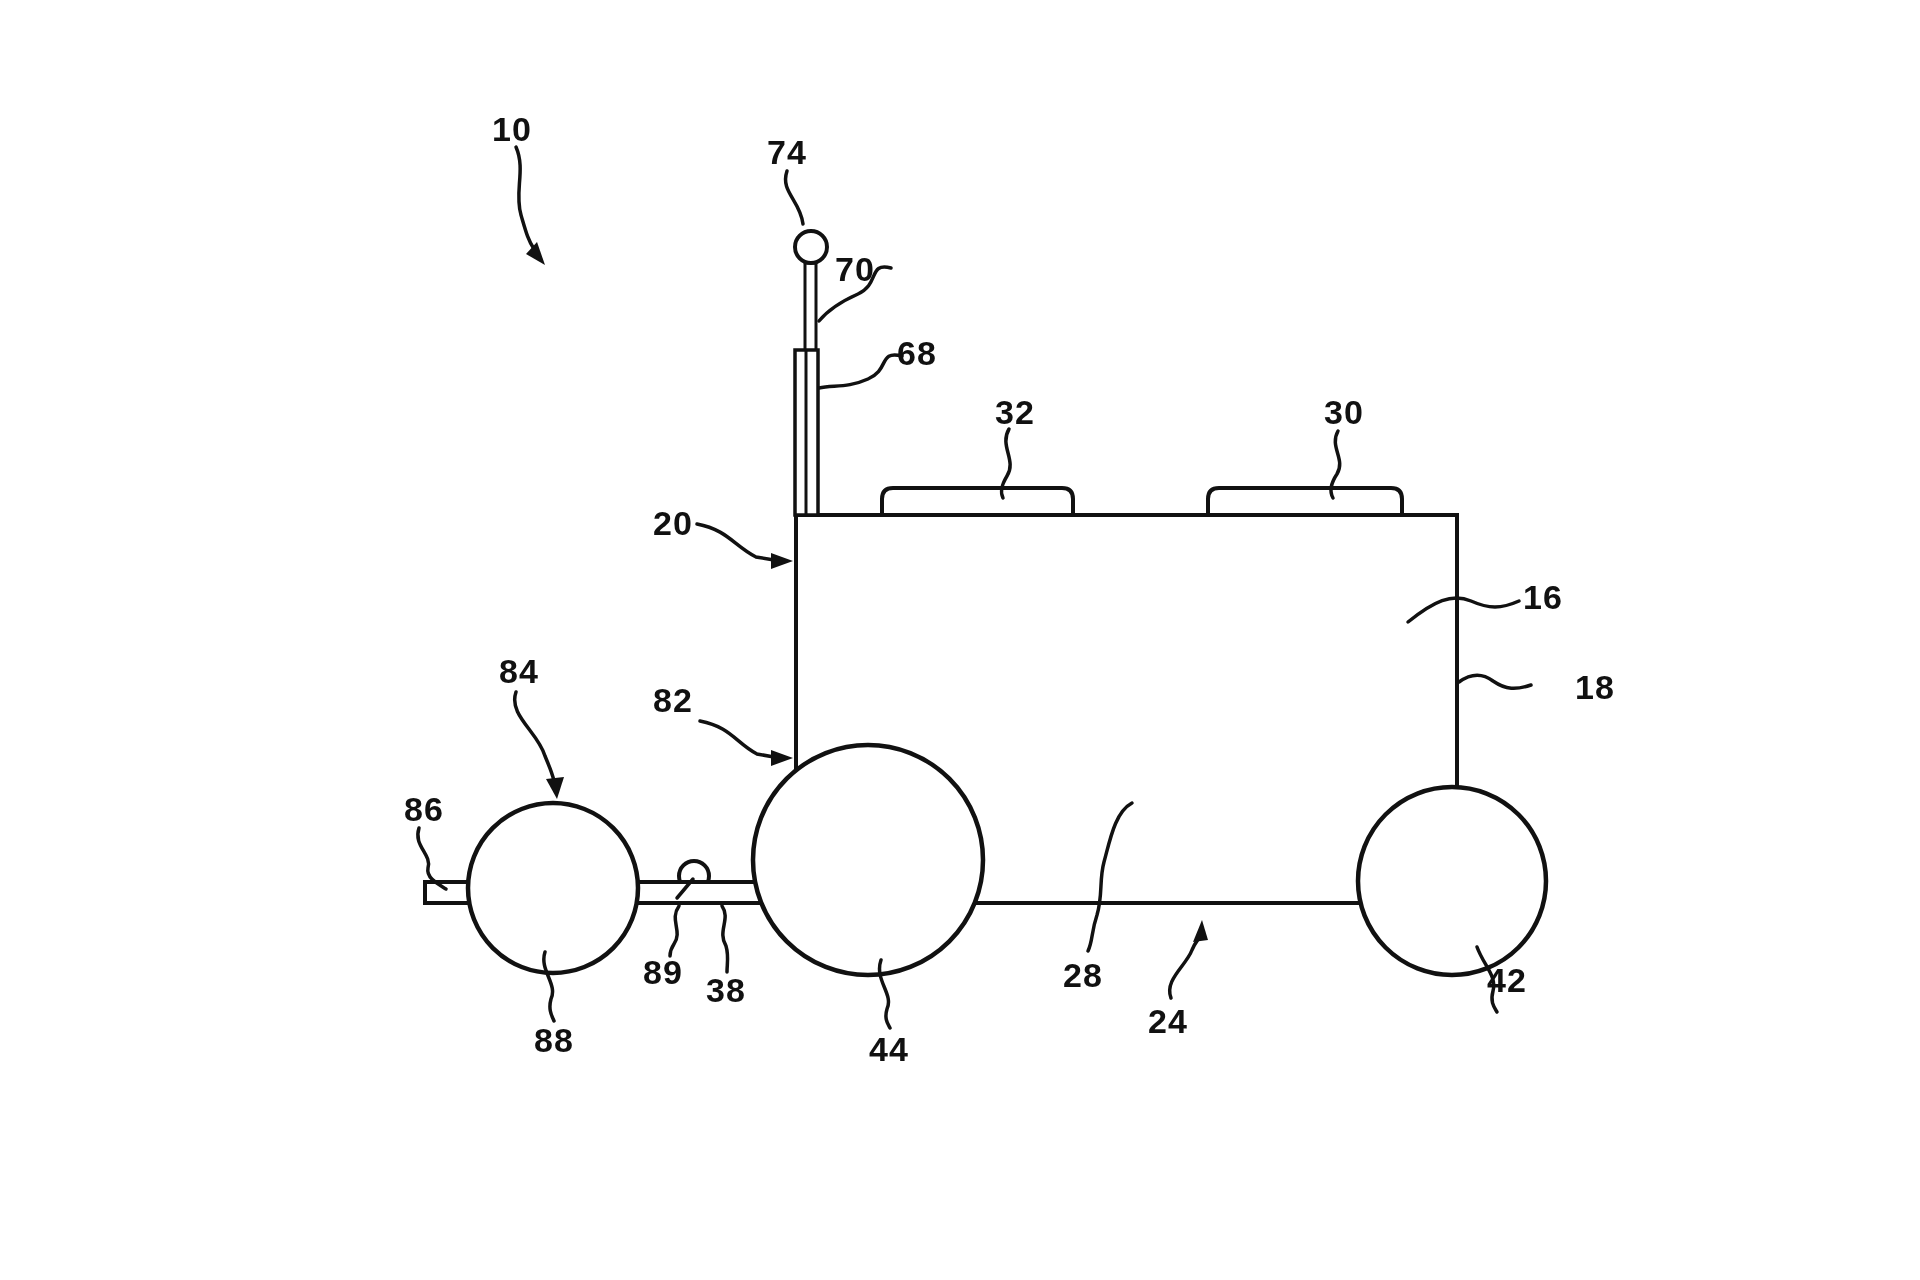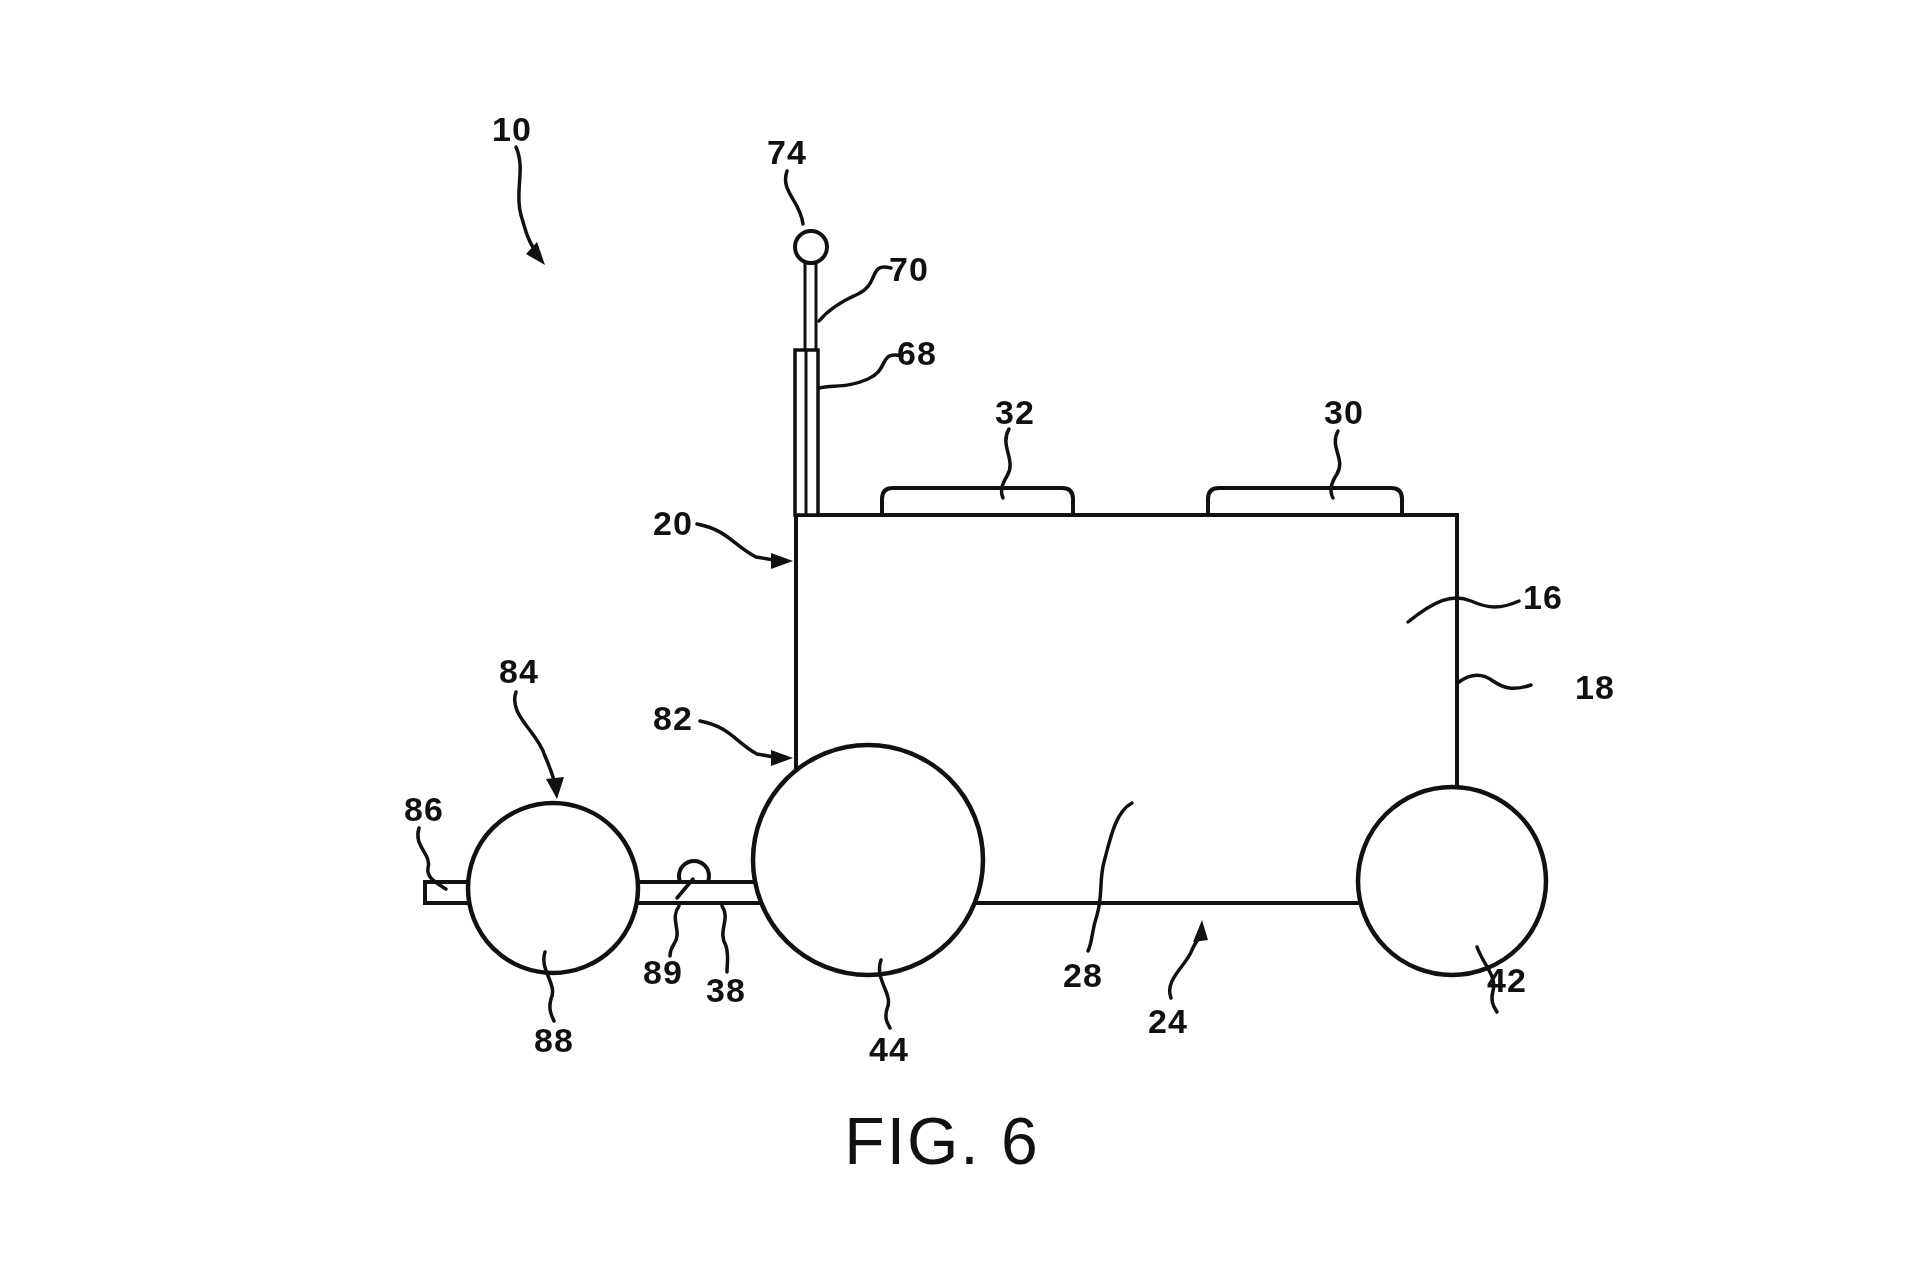--- a/index.html
+++ b/index.html
@@ -93,33 +93,32 @@
       <path d="M545,265 L526,254 L537,242 Z"></path>
       <path d="M793,561 L771,553 L771,569 Z"></path>
       <path d="M793,758 L771,750 L771,766 Z"></path>
       <path d="M557,799 L546,779 L564,777 Z"></path>
       <path d="M1202,920 L1193,942 L1208,940 Z"></path>
     </g>
   </svg>
 
   <span class="ref-label" style="left:512px;top:129px">10</span>
   <span class="ref-label" style="left:787px;top:152px">74</span>
-  <span class="ref-label" style="left:909px;top:269px">70</span>
+  <span class="ref-label" style="left:855px;top:269px">70</span>
   <span class="ref-label" style="left:917px;top:353px">68</span>
   <span class="ref-label" style="left:1015px;top:412px">32</span>
   <span class="ref-label" style="left:1344px;top:412px">30</span>
   <span class="ref-label" style="left:673px;top:523px">20</span>
   <span class="ref-label" style="left:1543px;top:597px">16</span>
   <span class="ref-label" style="left:1595px;top:687px">18</span>
   <span class="ref-label" style="left:519px;top:671px">84</span>
-  <span class="ref-label" style="left:673px;top:718px">82</span>
+  <span class="ref-label" style="left:673px;top:700px">82</span>
   <span class="ref-label" style="left:424px;top:809px">86</span>
   <span class="ref-label" style="left:554px;top:1040px">88</span>
   <span class="ref-label" style="left:663px;top:972px">89</span>
   <span class="ref-label" style="left:726px;top:990px">38</span>
   <span class="ref-label" style="left:889px;top:1049px">44</span>
   <span class="ref-label" style="left:1083px;top:975px">28</span>
   <span class="ref-label" style="left:1168px;top:1021px">24</span>
   <span class="ref-label" style="left:1507px;top:980px">42</span>
 
-  <span class="fig-caption" style="left:942px;top:1141px">FIG. 6</span>
 
 </div>
 
 </body></html>

